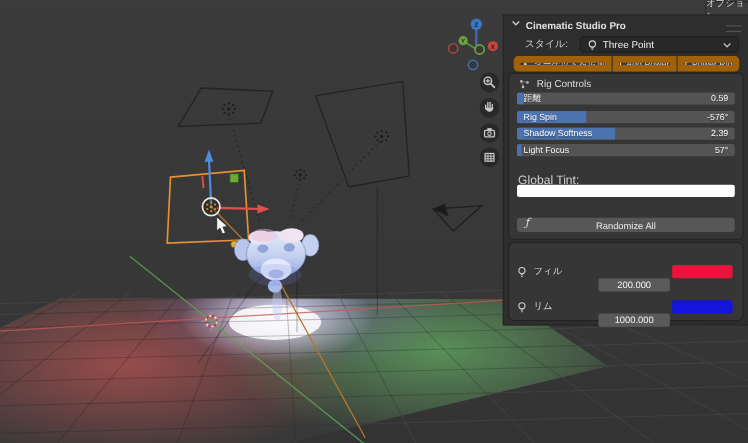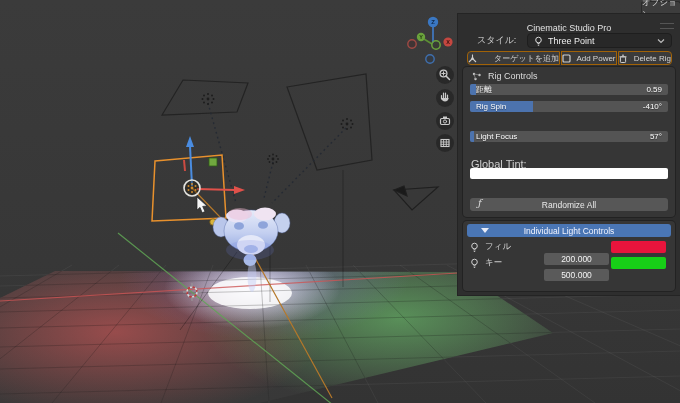--- a/index.html
+++ b/index.html
@@ -16,32 +16,32 @@
     position:absolute;left:641px;top:1px;width:38px;height:14px;
     background:#3d3d3d;border:1px solid #2a2a2a;border-bottom:none;
     border-radius:3px 3px 0 0;color:#dcdcdc;font-size:8.5px;
     display:flex;align-items:center;justify-content:center;
   }
   .panel{
     position:absolute;left:458px;top:14px;width:222px;height:281px;
     background:#2e2e2e;box-shadow:0 0 0 1px #242424;color:#d8d8d8;
     font-size:9px;
   }
-  .panel-header{position:absolute;left:7px;top:4px;right:7px;height:13px;display:flex;align-items:center;gap:5px;color:#e2e2e2;font-weight:normal;font-size:9px;flex-direction:column;}
+  .panel-header{position:absolute;left:7px;top:4px;right:7px;height:13px;display:flex;align-items:flex-start;gap:5px;color:#e2e2e2;font-weight:bold;font-size:9px;}
   .grip{position:absolute;right:6px;top:9px;width:14px;height:4px;border-top:1px solid #555;border-bottom:1px solid #555;}
   .row-style{position:absolute;left:9px;top:20px;right:8px;height:13px;display:flex;align-items:center;margin-left:10px;}
   .row-style .lbl{width:50px;color:#d3d3d3;}
   .dropdown{
     flex:1;height:13px;background:#282828;border:1px solid #1e1e1e;border-radius:4px;
     display:flex;align-items:center;gap:5px;padding:0 6px;color:#ededed;
   }
   .dropdown .dd-text{flex:1;}
   .btn-row{position:absolute;left:9px;top:37px;right:8px;height:14px;display:flex;gap:1px;}
   .seg-btn{
-    background:#3b3b3b;border:1px solid #a16207;display:flex;align-items:center;justify-content:space-between;
+    background:#3b3b3b;border:6px solid #a16207;display:flex;align-items:center;justify-content:center;
     gap:4px;color:#d6d6d6;font-size:8px;overflow:hidden;white-space:nowrap;
   }
   .seg-btn:first-child{border-radius:4px 0 0 4px;}
   .seg-btn:last-child{border-radius:0 4px 4px 0;}
   .box{position:absolute;left:5px;right:5px;background:#363636;border-radius:4px;box-shadow:0 0 0 1px rgba(0,0,0,.25);}
   .box.rig{top:53px;height:150px;}
   .box.lights{top:207px;height:70px;}
   .box-header{position:absolute;left:9px;top:3px;height:12px;display:flex;align-items:center;gap:6px;color:#dcdcdc;font-size:9px;}
   .slider{
     position:absolute;left:7px;right:7px;height:11px;background:#545454;border-radius:2px;
@@ -362,21 +362,21 @@
             <rect x="1" y="1" width="7" height="7" rx="1" fill="none" stroke="#cfcfcf" stroke-width="1.2"></rect>
           </svg>
       <span>Add Power</span>
     </div>
     <div class="seg-btn" style="flex:0.98">
       <svg class="icon-svg" width="8" height="9">
         <rect x="1.4" y="2.8" width="5.2" height="5.7" rx="0.8" fill="none" stroke="#cfcfcf" stroke-width="1"></rect>
         <line x1="0.5" y1="2.8" x2="7.5" y2="2.8" stroke="#cfcfcf" stroke-width="1"></line>
         <line x1="3" y1="1.2" x2="5" y2="1.2" stroke="#cfcfcf" stroke-width="1"></line>
       </svg>
-      <span>Delete Rig</span>
+      <span>Power Rig</span>
     </div>
   </div>
 
   <div class="box rig">
     <div class="box-header">
       <svg class="icon-svg" width="10" height="9">
         <circle cx="2" cy="2" r="1.2" fill="#c8c8c8"></circle>
             <circle cx="7.5" cy="3" r="1.2" fill="#c8c8c8"></circle>
             <circle cx="3.5" cy="7" r="1.2" fill="#c8c8c8"></circle>
         <line x1="2" y1="2" x2="7.5" y2="3" stroke="#909090" stroke-width="0.7"></line>
@@ -386,62 +386,63 @@
     </div>
 
     <div class="slider" style="top:17px">
       <div class="fill" style="width: 3%;"></div>
       <span class="s-lbl">距離</span>
       <span class="s-val">0.59</span>
     </div>
     <div class="slider" style="top:34px">
       <div class="fill" style="width: 32%;"></div>
       <span class="s-lbl">Rig Spin</span>
-      <span class="s-val">-410°</span>
+      <span class="s-val">-576°</span>
+    </div>
+    <div class="slider" style="top:49px">
+      <div class="fill" style="width: 45%;"></div>
+      <span class="s-lbl">Shadow Softness</span>
+      <span class="s-val">2.39</span>
     </div>
     <div class="slider" style="top:64px">
       <div class="fill" style="width: 2%;"></div>
       <span class="s-lbl">Light Focus</span>
       <span class="s-val">57°</span>
     </div>
 
     <div class="tint-label">Global Tint:</div>
     <div class="tint-swatch" style="background: rgb(255, 255, 255);"></div>
 
 
     <div class="randomize">
       <span class="f-ico">ƒ</span>
       <span>Randomize All</span>
     </div>
   </div>
 
   <div class="box lights">
-    <div class="blue-header" style="background: rgb(74, 118, 181);">
-      <span class="tri"></span>
-      <span>Individual Light Controls</span>
-    </div>
 
     <div class="light-row" style="top:20px">
       <svg class="icon-svg" width="9" height="11">
         <circle cx="4.5" cy="4" r="2.8" fill="none" stroke="#cfcfcf" stroke-width="1"></circle>
         <line x1="3.4" y1="7.8" x2="5.6" y2="7.8" stroke="#cfcfcf" stroke-width="1"></line>
         <line x1="3.8" y1="9.4" x2="5.2" y2="9.4" stroke="#cfcfcf" stroke-width="1"></line>
       </svg>
       <span class="l-lbl">フィル</span>
       <span class="l-val">200.000</span>
       <span class="l-swatch" style="background: rgb(232, 20, 60);"></span>
     </div>
 
-    <div class="light-row" style="top:36px">
+
+    <div class="light-row" style="top:52px">
       <svg class="icon-svg" width="9" height="11">
         <circle cx="4.5" cy="4" r="2.8" fill="none" stroke="#cfcfcf" stroke-width="1"></circle>
         <line x1="3.4" y1="7.8" x2="5.6" y2="7.8" stroke="#cfcfcf" stroke-width="1"></line>
         <line x1="3.8" y1="9.4" x2="5.2" y2="9.4" stroke="#cfcfcf" stroke-width="1"></line>
       </svg>
-      <span class="l-lbl">キー</span>
-      <span class="l-val">500.000</span>
-      <span class="l-swatch" style="background: rgb(23, 207, 23);"></span>
-    </div>
-
+      <span class="l-lbl">リム</span>
+      <span class="l-val">1000.000</span>
+      <span class="l-swatch" style="background: rgb(20, 20, 221);"></span>
+    </div>
   </div>
 </div>
 
 </div>
 
 </body></html>

